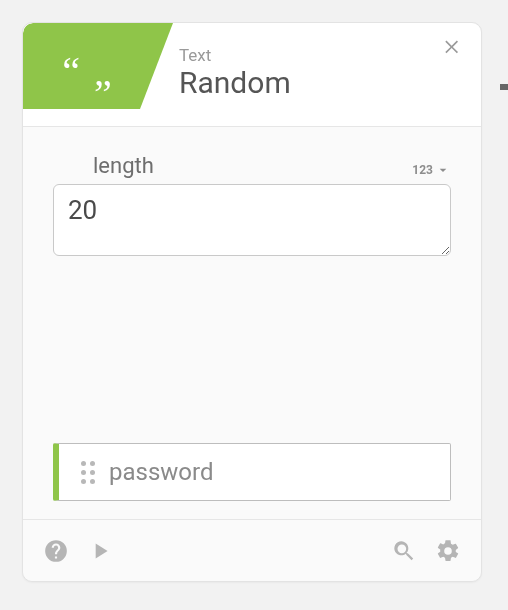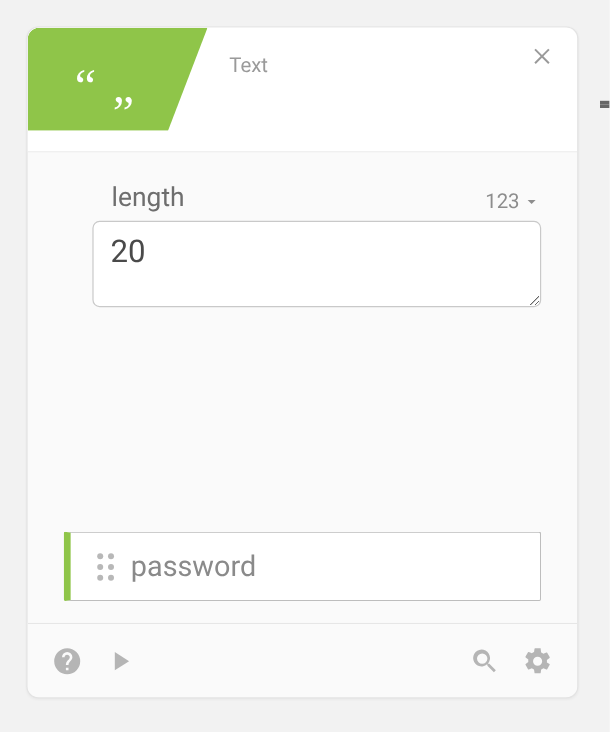--- a/index.html
+++ b/index.html
@@ -49,21 +49,21 @@
     color: #ffffff;
     font-size: 40px;
     font-family: Georgia, "Times New Roman", serif;
     letter-spacing: 2px;
     line-height: 1;
     transform: translate(-10px, 6px);
     user-select: none;
   }
   .title-block {
     position: absolute;
-    left: 168px;
+    left: 156px;
     top: 22px;
   }
   .title-type {
     font-size: 17px;
     color: #9a9a9a;
   }
   .title-name {
     font-size: 30px;
     color: #555555;
     margin-top: 0px;
@@ -90,28 +90,28 @@
     margin-left: 40px;
   }
   .field-label {
     font-size: 22px;
     color: #6e6e6e;
   }
   .type-chip {
     display: inline-flex;
     align-items: center;
     color: #8d8d8d;
-    font-size: 17px;
+    font-size: 12px;
     cursor: pointer;
     gap: 2px;
+    font-weight: bold;
   }
   .type-chip svg { width: 16px; height: 16px; }
   .input-wrap {
     position: relative;
-    margin-left: 24px;
   }
   textarea.value {
     width: 100%;
     height: 72px;
     resize: vertical;
     border: 1px solid #c9c9c9;
     border-radius: 6px;
     background: #ffffff;
     font-size: 26px;
     color: #4a4a4a;
@@ -182,20 +182,21 @@
 <body>
 
 <div class="card">
 
   <div class="header">
     <div class="chip">
       <span class="quotes">“ „</span>
     </div>
     <div class="title-block">
       <div class="title-type">Text</div>
+      <div class="title-name">Random</div>
     </div>
     <div class="close">
       <svg viewBox="0 0 24 24">
           <path fill="currentColor" d="M18.3 5.71 12 12l6.3 6.29-1.41 1.42L10.59 13.4l-6.3 6.3L2.88 18.3 9.17 12 2.88 5.71 4.29 4.29l6.3 6.3 6.29-6.3z" transform="translate(1 0) scale(0.9)"></path>
         </svg>
     </div>
   </div>
 
   <div class="body">
     <div class="field-header">

